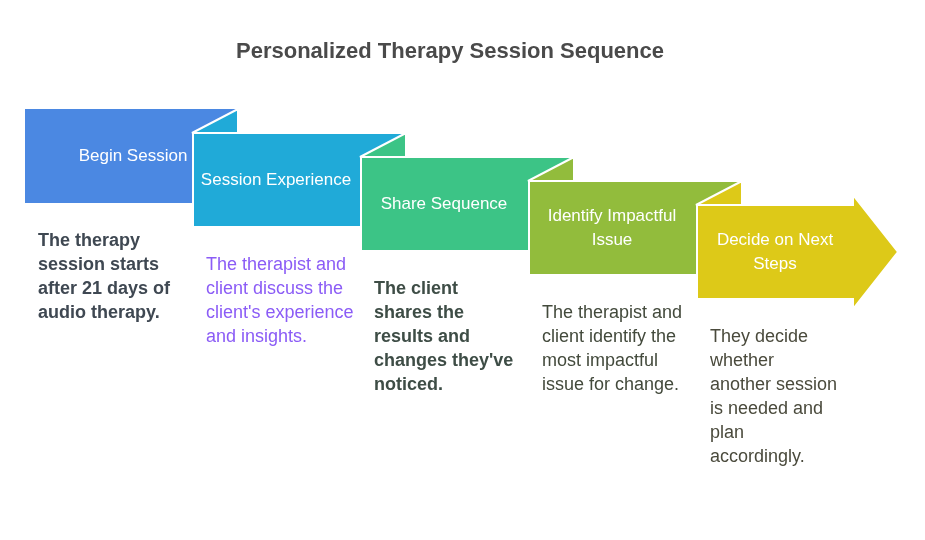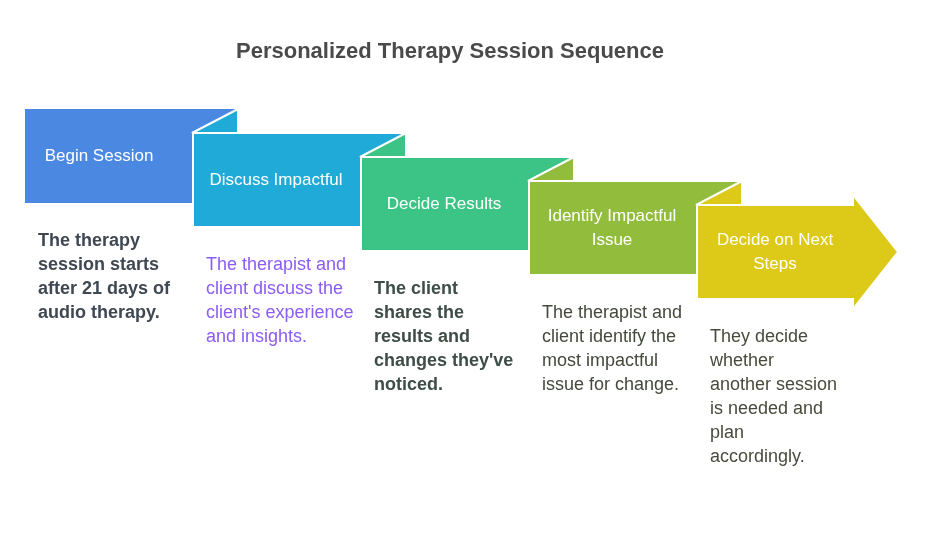--- a/index.html
+++ b/index.html
@@ -19,23 +19,23 @@
   <polygon id="flap-0" points="192,133 238,109 238,133" fill="#20AAD8" stroke="#ffffff" stroke-width="2"></polygon>
   <polygon id="shape-1" fill="#20AAD8" points="193,133 406,133 406,227 193,227" stroke="#ffffff" stroke-width="2"></polygon>
   <polygon id="flap-1" points="360,157 406,133 406,157" fill="#3CC486" stroke="#ffffff" stroke-width="2"></polygon>
   <polygon id="shape-2" fill="#3CC486" points="361,157 574,157 574,251 361,251" stroke="#ffffff" stroke-width="2"></polygon>
   <polygon id="flap-2" points="528,181 574,157 574,181" fill="#92BC3C" stroke="#ffffff" stroke-width="2"></polygon>
   <polygon id="shape-3" fill="#92BC3C" points="529,181 742,181 742,275 529,275" stroke="#ffffff" stroke-width="2"></polygon>
   <polygon id="flap-3" points="696,205 742,181 742,205" fill="#DDC918" stroke="#ffffff" stroke-width="2"></polygon>
   <polygon id="shape-4" fill="#DDC918" points="697,205 853,205 853,195 898,252 853,309 853,299 697,299" stroke="#ffffff" stroke-width="2"></polygon>
 </svg>
 
-<div class="label" id="label-0" style="left:7px;top:109px;width:184px;height:94px;">Begin Session</div>
-<div class="label" id="label-1" style="left:193px;top:133px;width:166px;height:94px;">Discuss Impactful</div>
-<div class="label" id="label-2" style="left:361px;top:157px;width:166px;height:94px;">Decide Results</div>
+<div class="label" id="label-0" style="left:41px;top:109px;width:184px;height:94px;">Begin Session</div>
+<div class="label" id="label-1" style="left:193px;top:133px;width:166px;height:94px;">Session Experience</div>
+<div class="label" id="label-2" style="left:361px;top:157px;width:166px;height:94px;">Share Sequence</div>
 <div class="label" id="label-3" style="left:529px;top:181px;width:166px;height:94px;">Identify Impactful Issue</div>
 <div class="label" id="label-4" style="left:697px;top:205px;width:156px;height:94px;">Decide on Next Steps</div>
 
 <div class="desc" id="desc-0" style="left: 38px; top: 228px; color: rgb(63, 72, 82); font-weight: bold;">The therapy session starts after 21 days of audio therapy.</div>
 <div class="desc" id="desc-1" style="left: 206px; top: 252px; color: #8b5cf6;">The therapist and client discuss the client's experience and insights.</div>
 <div class="desc" id="desc-2" style="left: 374px; top: 276px; width: 145px; color: rgb(62, 77, 70); font-weight: bold;">The client shares the results and changes they've noticed.</div>
 <div class="desc" id="desc-3" style="left: 542px; top: 300px; color: rgb(67, 74, 60);">The therapist and client identify the most impactful issue for change.</div>
 <div class="desc" id="desc-4" style="left: 710px; top: 324px; width: 130px; color: rgb(74, 74, 60);">They decide whether another session is needed and plan accordingly.</div>
 
 </body></html>

